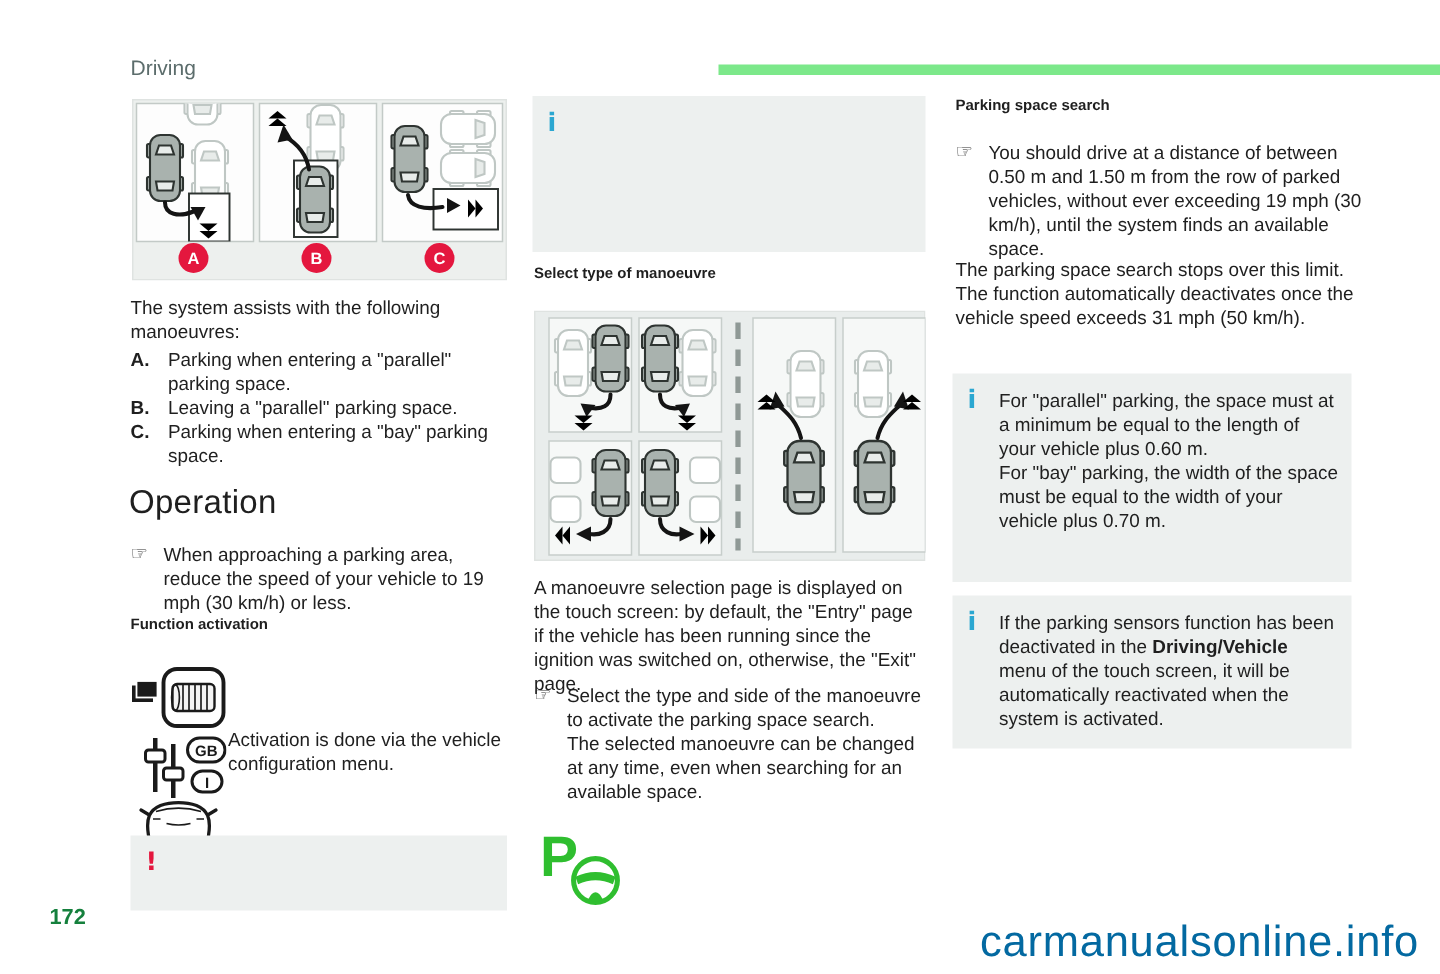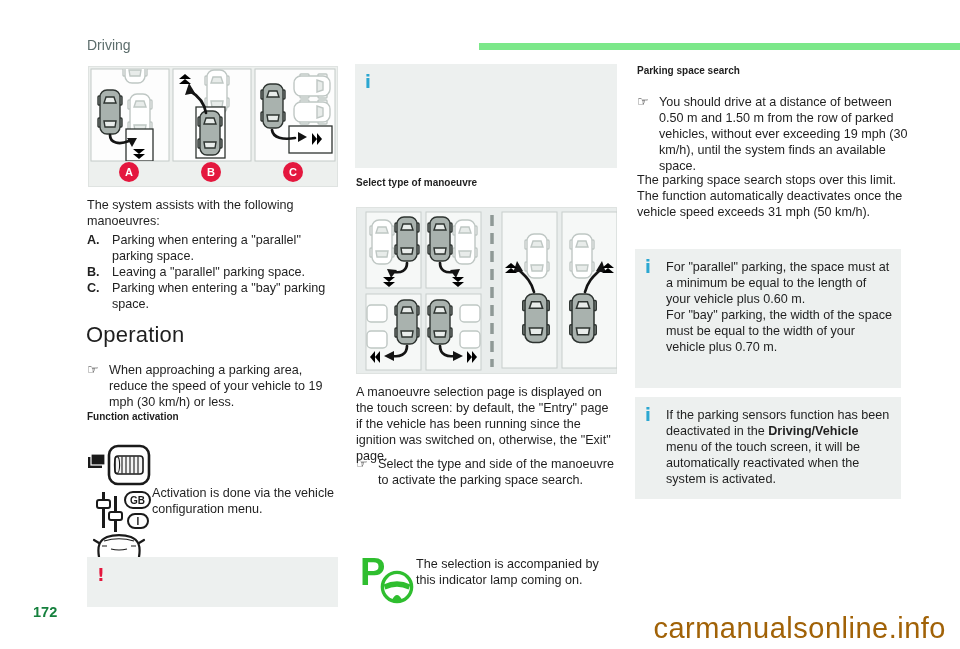--- a/index.html
+++ b/index.html
@@ -6,21 +6,21 @@
   html,body{background:#ffffff}
   body{width:960px;height:649px;position:relative;overflow:hidden;
        font-family:"Liberation Sans",sans-serif;color:#1f1f1f}
   .abs{position:absolute}
   .bt{font-size:12.6px;line-height:16px}
   .h-big{font-size:22px;font-weight:normal;letter-spacing:.2px}
   .h-med{font-size:10px;font-weight:bold}
   .section-label{font-size:14px;color:#5c6d6c}
   .green-bar{background:#7ce88a}
   .page-number{font-size:14.5px;font-weight:bold;color:#15803d}
-  .watermark{font-size:29px;color:#a16207;letter-spacing:.5px}
+  .watermark{font-size:29px;color:#0369a1;letter-spacing:.5px}
 
   .bullet{display:flex}
   .hand{width:22px;flex:none;font-family:"DejaVu Sans",sans-serif;font-size:13px;
         line-height:16px;color:#2b2b2b}
   .mrow{display:flex}
   .mkey{width:25px;flex:none;font-weight:bold}
 
   .graybox{background:#edf0ef}
   .infobox{display:flex;padding:10px 8px 10px 10px}
   .icol{width:21px;flex:none}
@@ -246,31 +246,31 @@
   </g>
   <use href="#selp5" transform="translate(407,0) scale(-1,1)"></use>
 </svg>
 
 <div class="abs bt" style="left:356px;top:384px;width:262px">A manoeuvre selection page is displayed on the touch screen: by default, the "Entry" page if the vehicle has been running since the ignition was switched on, otherwise, the "Exit" page.</div>
 
 <div class="abs bt bullet" style="left:356px;top:456px;width:262px">
   <span class="hand">☞</span>
   <span>
     <span style="display:block">Select the type and side of the manoeuvre to activate the parking space search.</span>
+    <span style="display:block">The selected manoeuvre can be changed at any time, even when searching for an available space.</span>
   </span>
 </div>
 
 <div class="abs" style="left:360px;top:550px;width:258px;height:70px">
   <span class="abs p-letter" style="left:0;top:4px">P</span>
   <svg class="abs" style="left:19px;top:19px" width="36" height="36" viewBox="0 0 36 36">
     <circle cx="18" cy="18" r="14.6" fill="none" stroke="#2fbe2f" stroke-width="3.4"></circle>
     <path fill="#2fbe2f" d="M4.6,15.5 Q18,9 31.4,15.5 L29.6,20.5 Q18,15 6.4,20.5 Z"></path>
     <path fill="#2fbe2f" d="M13,30.8 Q18,21 23,30.8 Q18,33.2 13,30.8 Z"></path>
   </svg>
-  <span class="abs bt" style="left:56px;top:6px;width:200px">The selection is accompanied by this indicator lamp coming on.</span>
 </div>
 
 <h2 class="abs h-med" style="left:637px;top:65px">Parking space search</h2>
 
 <div class="abs bt bullet" style="left:637px;top:94px;width:272px">
   <span class="hand">☞</span>
   <span>You should drive at a distance of between 0.50 m and 1.50 m from the row of parked vehicles, without ever exceeding 19 mph (30 km/h), until the system finds an available space.</span>
 </div>
 
 <div class="abs bt" style="left:637px;top:172px;width:272px">The parking space search stops over this limit. The function automatically deactivates once the vehicle speed exceeds 31 mph (50 km/h).</div>

